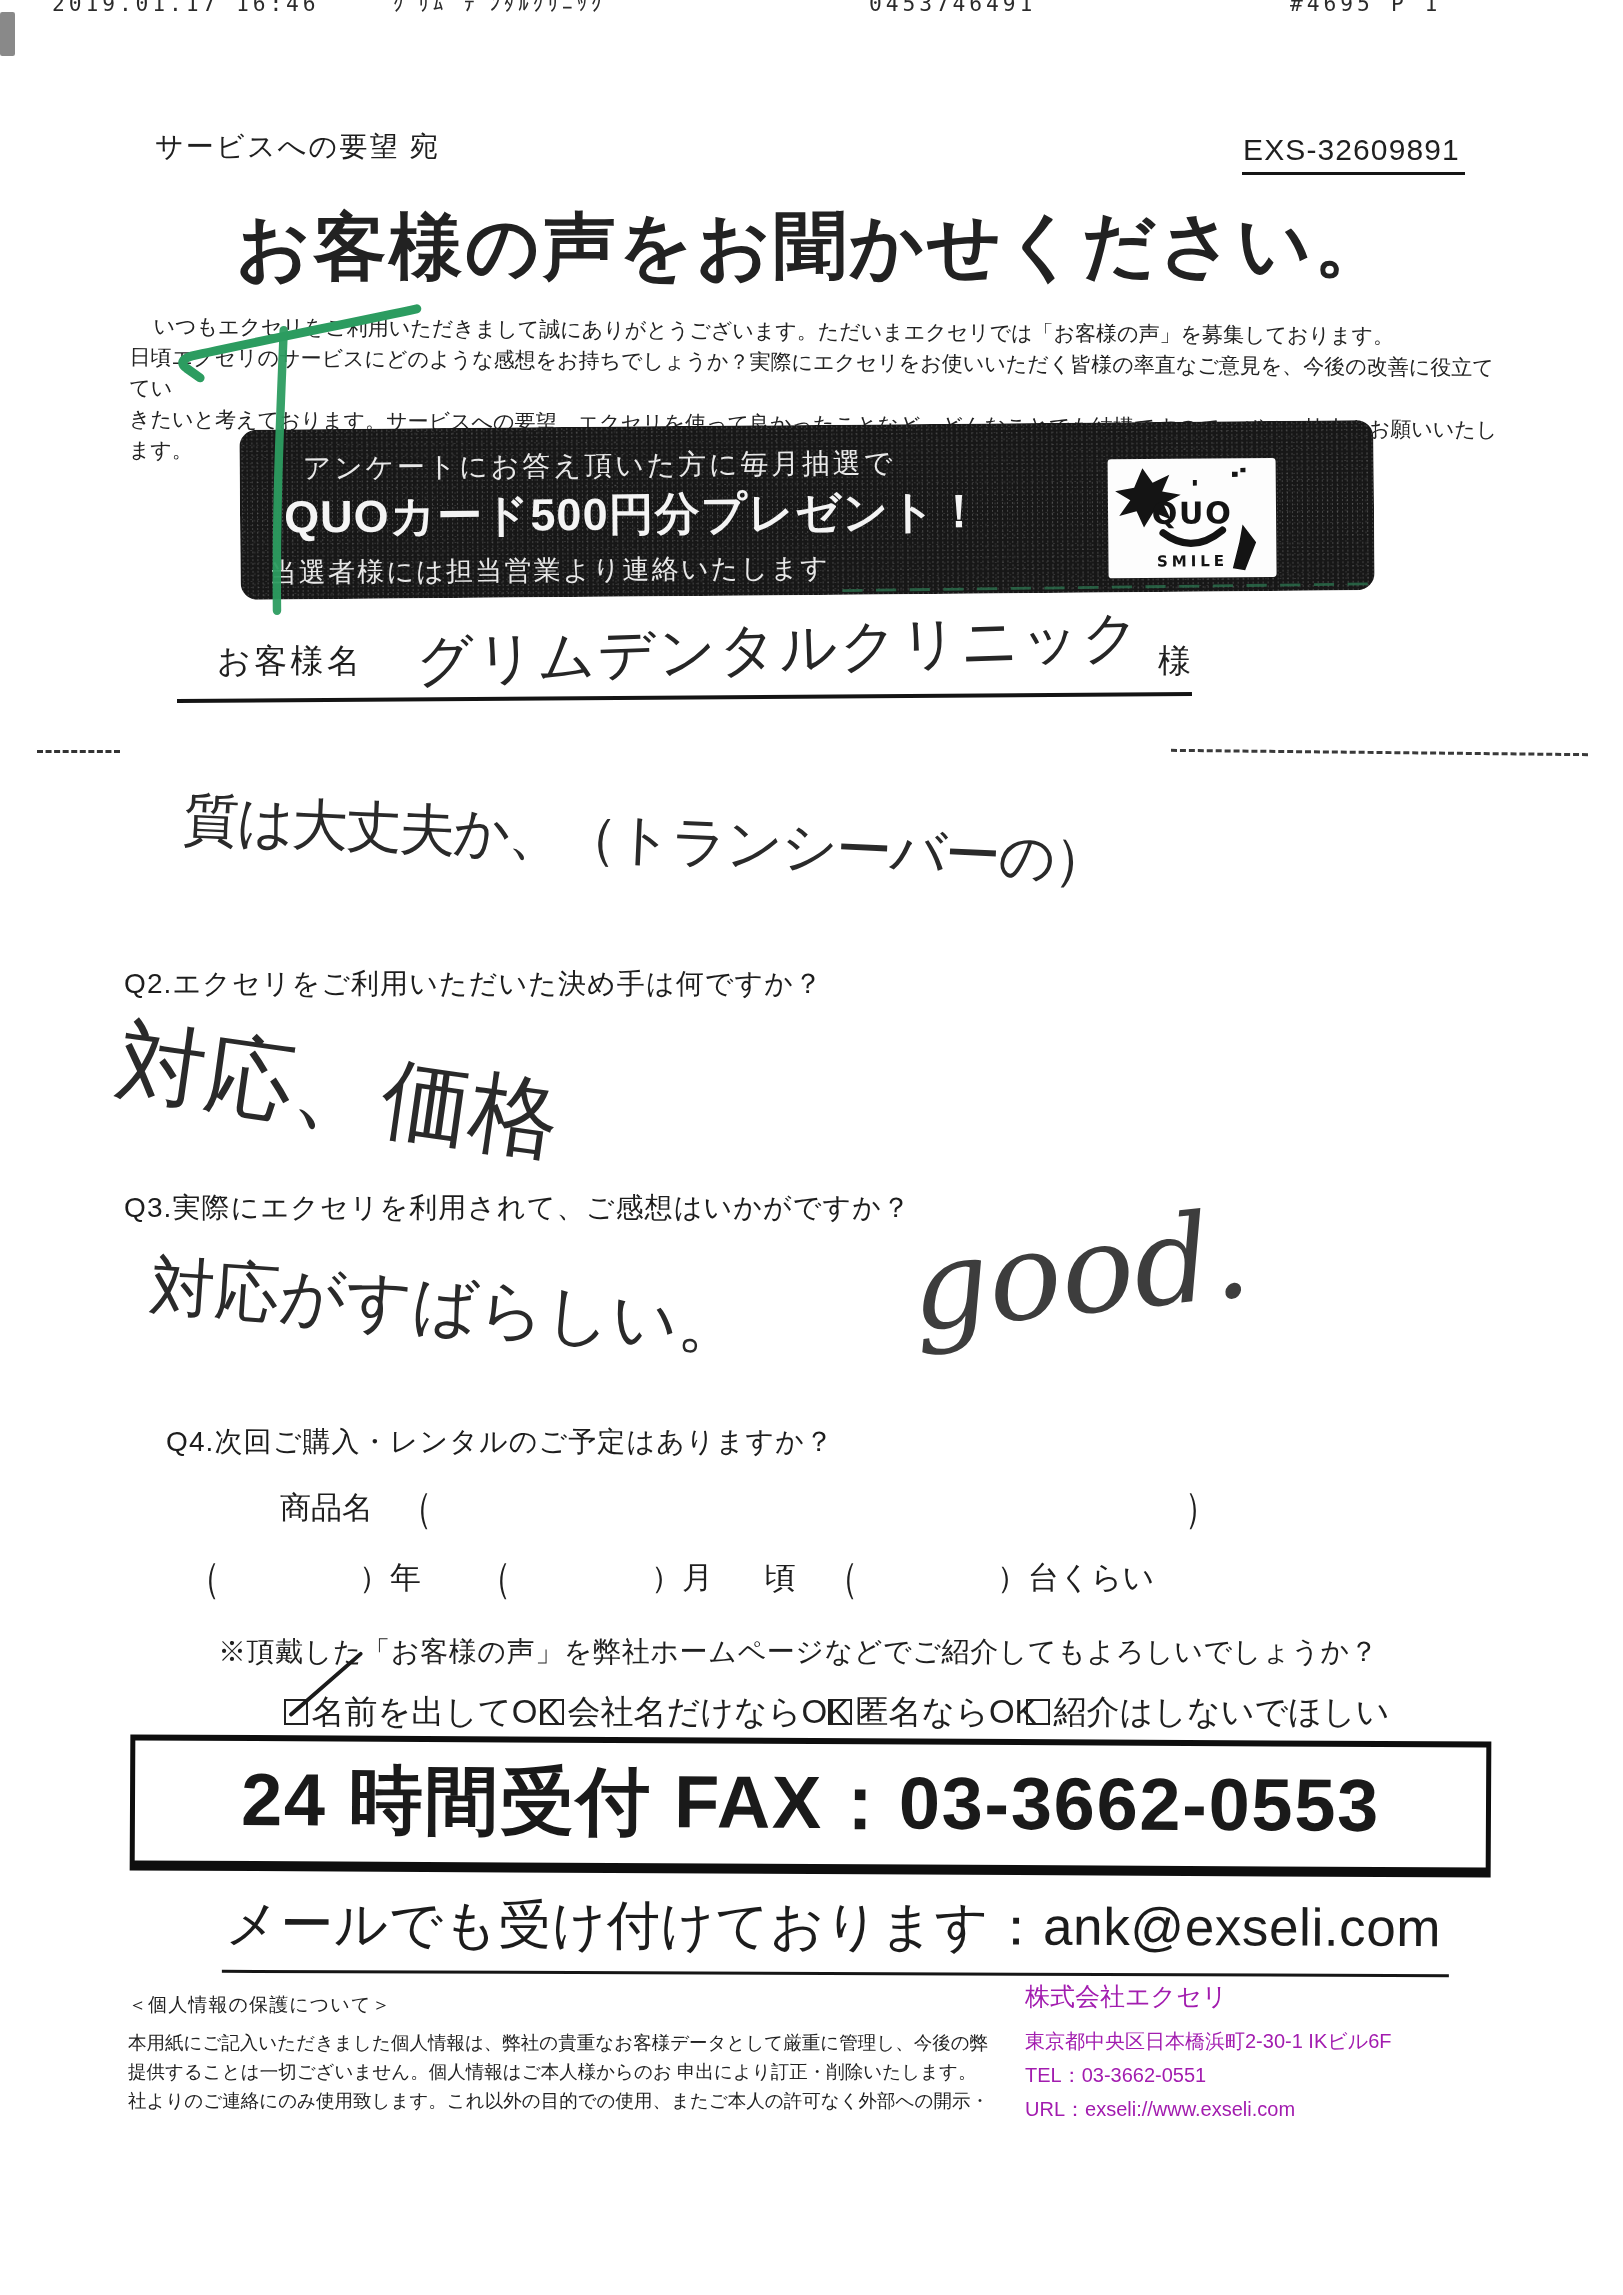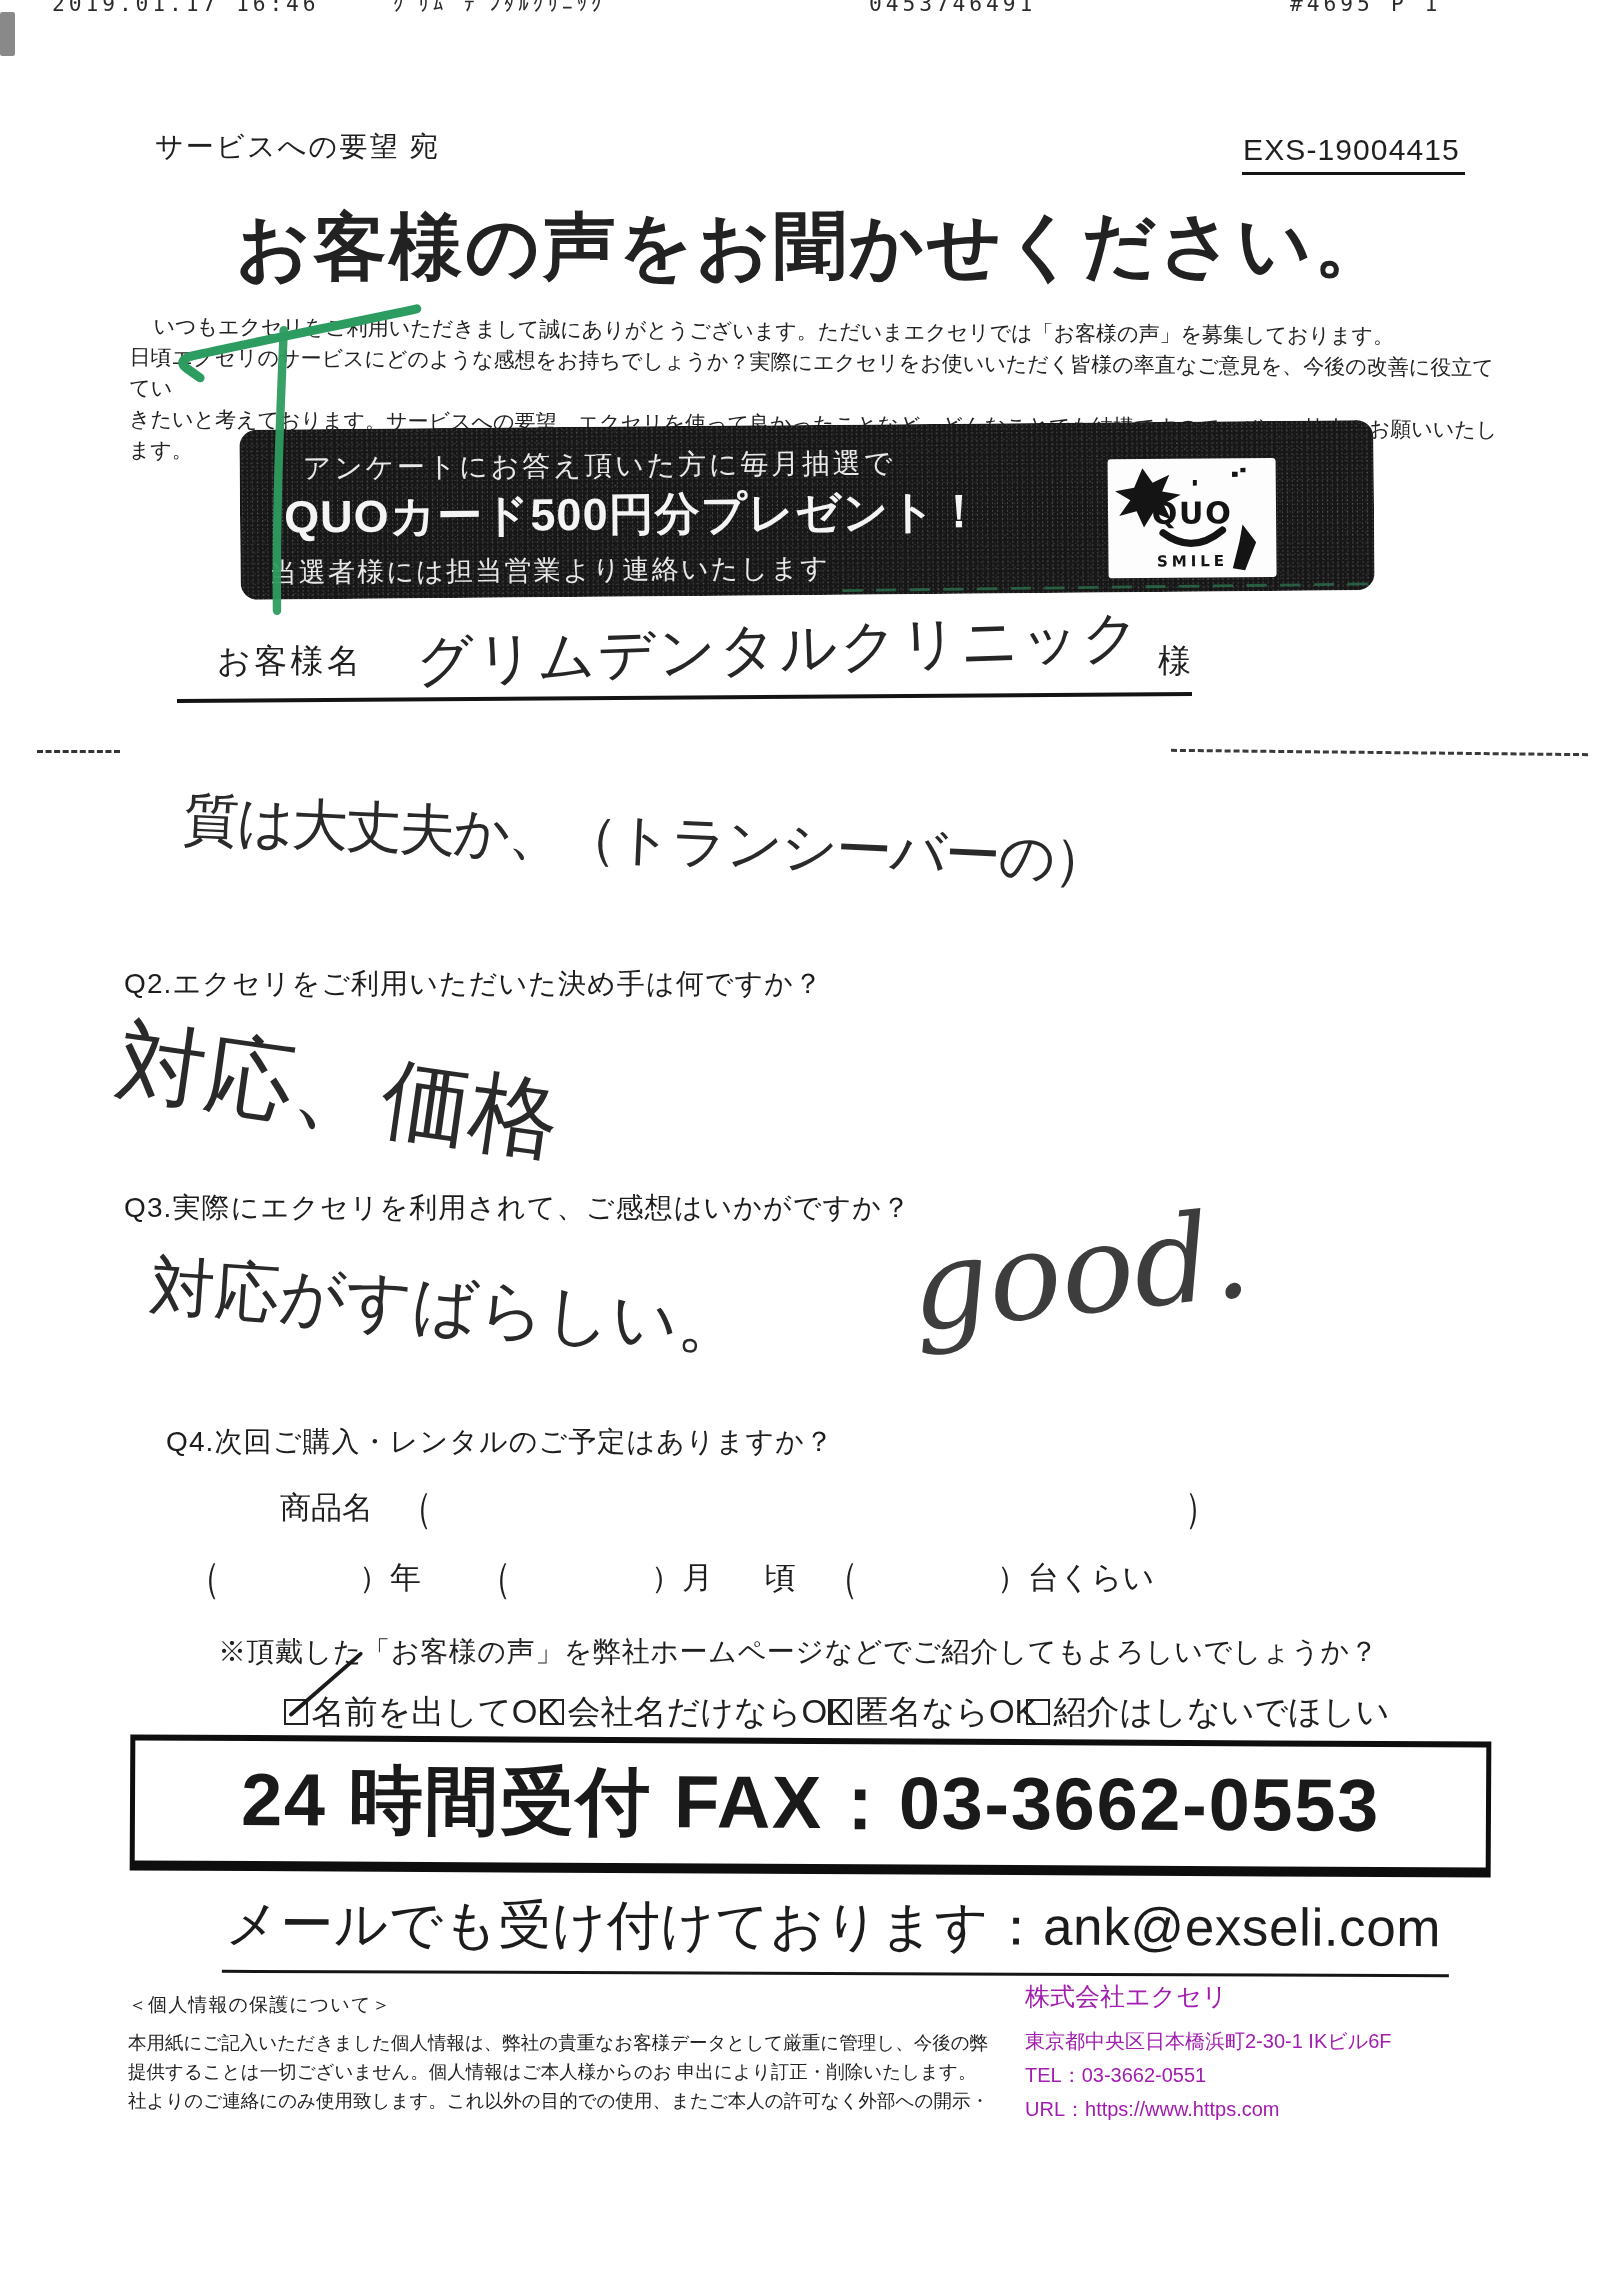--- a/index.html
+++ b/index.html
@@ -93,21 +93,21 @@
   <div id="fax-strip" class="abs">
     <span style="left:52px;">2019.01.17 16:46</span>
     <span style="left:393px;">ｸﾞﾘﾑ ﾃﾞﾝﾀﾙｸﾘﾆｯｸ</span>
     <span style="left:869px;">0453746491</span>
     <span style="left:1290px;">#4695</span>
     <span style="left:1391px;">P 1</span>
   </div>
   <div id="scan-smudge" class="abs"></div>
 
   <div id="to-line" class="abs">サービスへの要望 宛</div>
-  <div id="ref-no" class="abs">EXS-19004415</div>
+  <div id="ref-no" class="abs">EXS-32609891</div>
 
   <div id="main-title" class="abs">お客様の声をお聞かせください。</div>
 
   <div id="intro" class="abs">
     <div class="l1">いつもエクセリをご利用いただきまして誠にありがとうございます。ただいまエクセリでは「お客様の声」を募集しております。</div>
     <div>日頃エクセリのサービスにどのような感想をお持ちでしょうか？実際にエクセリをお使いいただく皆様の率直なご意見を、今後の改善に役立ててい</div>
     <div>きたいと考えております。サービスへの要望、エクセリを使って良かったことなど、どんなことでも結構ですので、ぜひご協力をお願いいたします。</div>
   </div>
 
   <div id="banner" class="abs">
@@ -183,21 +183,21 @@
   <div id="privacy" class="abs">
     <div class="ph">＜個人情報の保護について＞</div>
     <div class="pb">本用紙にご記入いただきました個人情報は、弊社の貴重なお客様データとして厳重に管理し、今後の弊</div>
     <div class="pb">提供することは一切ございません。個人情報はご本人様からのお 申出により訂正・削除いたします。</div>
     <div class="pb">社よりのご連絡にのみ使用致します。これ以外の目的での使用、またご本人の許可なく外部への開示・</div>
   </div>
   <div id="company" class="abs">
     <div class="cname">株式会社エクセリ</div>
     <div>東京都中央区日本橋浜町2-30-1 IKビル6F</div>
     <div>TEL：03-3662-0551</div>
-    <div>URL：https://www.https.com</div>
+    <div>URL：exseli://www.exseli.com</div>
   </div>
 
   <svg id="ink-overlay" class="abs" viewBox="0 0 2892 4088" width="1624" height="2295">
 
     <g>
       <path d="M 742 550 C 640 572 420 616 342 634 c -18 5 -22 13 -10 22 l 24 17" stroke="#2c9c60" stroke-width="16" fill="none" stroke-linecap="round"></path>
       <path d="M 505 588 C 499 740 491 900 493 1088" stroke="#2c9c60" stroke-width="15" fill="none" stroke-linecap="round" opacity="0.95"></path>
       <path d="M 1500 1052 L 2450 1040" stroke="#2a6f4c" stroke-width="5" stroke-dasharray="36 24" fill="none" opacity="0.8"></path>
     </g>
 

